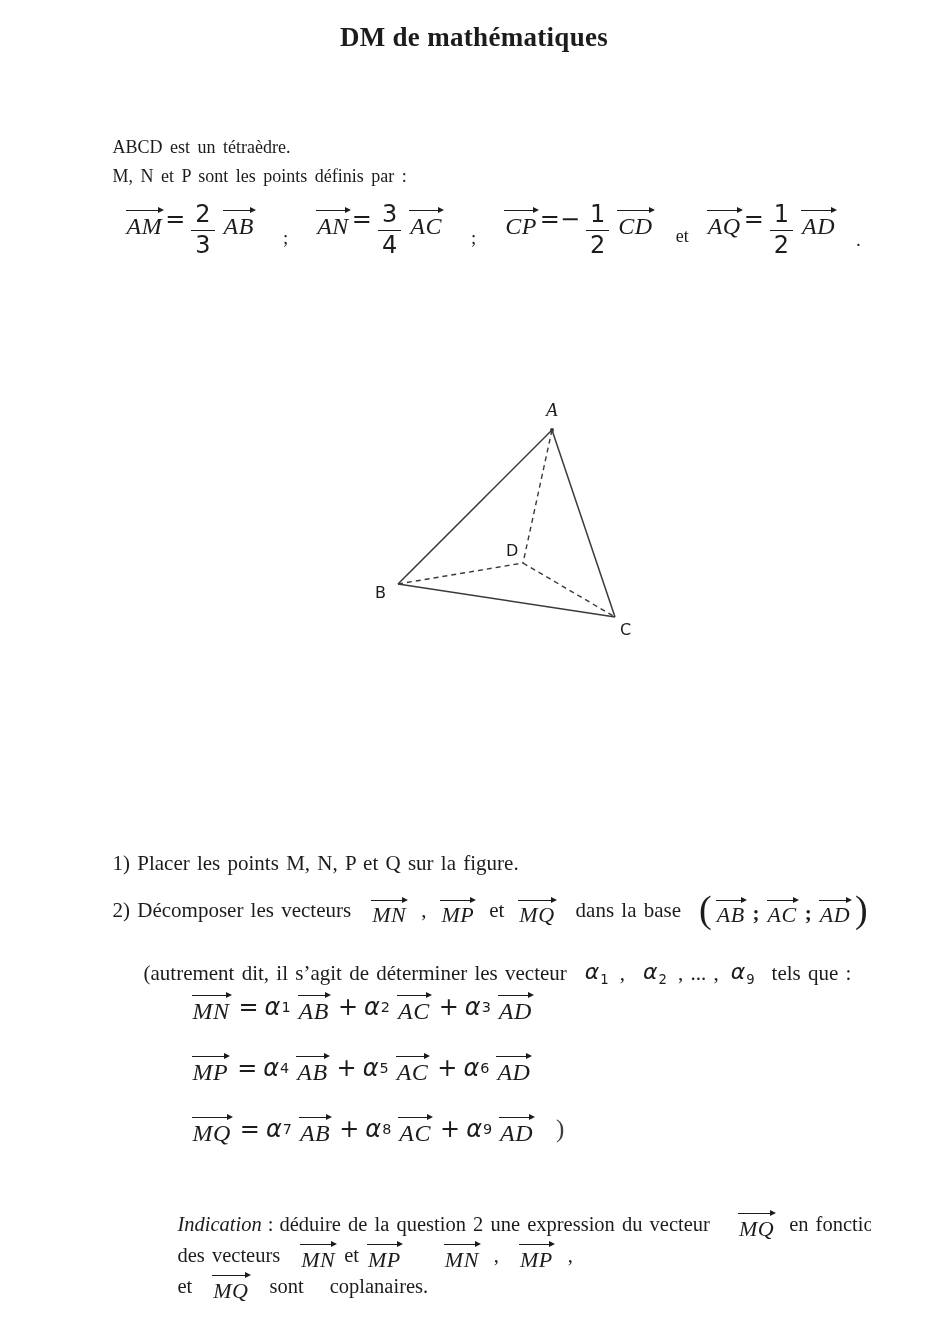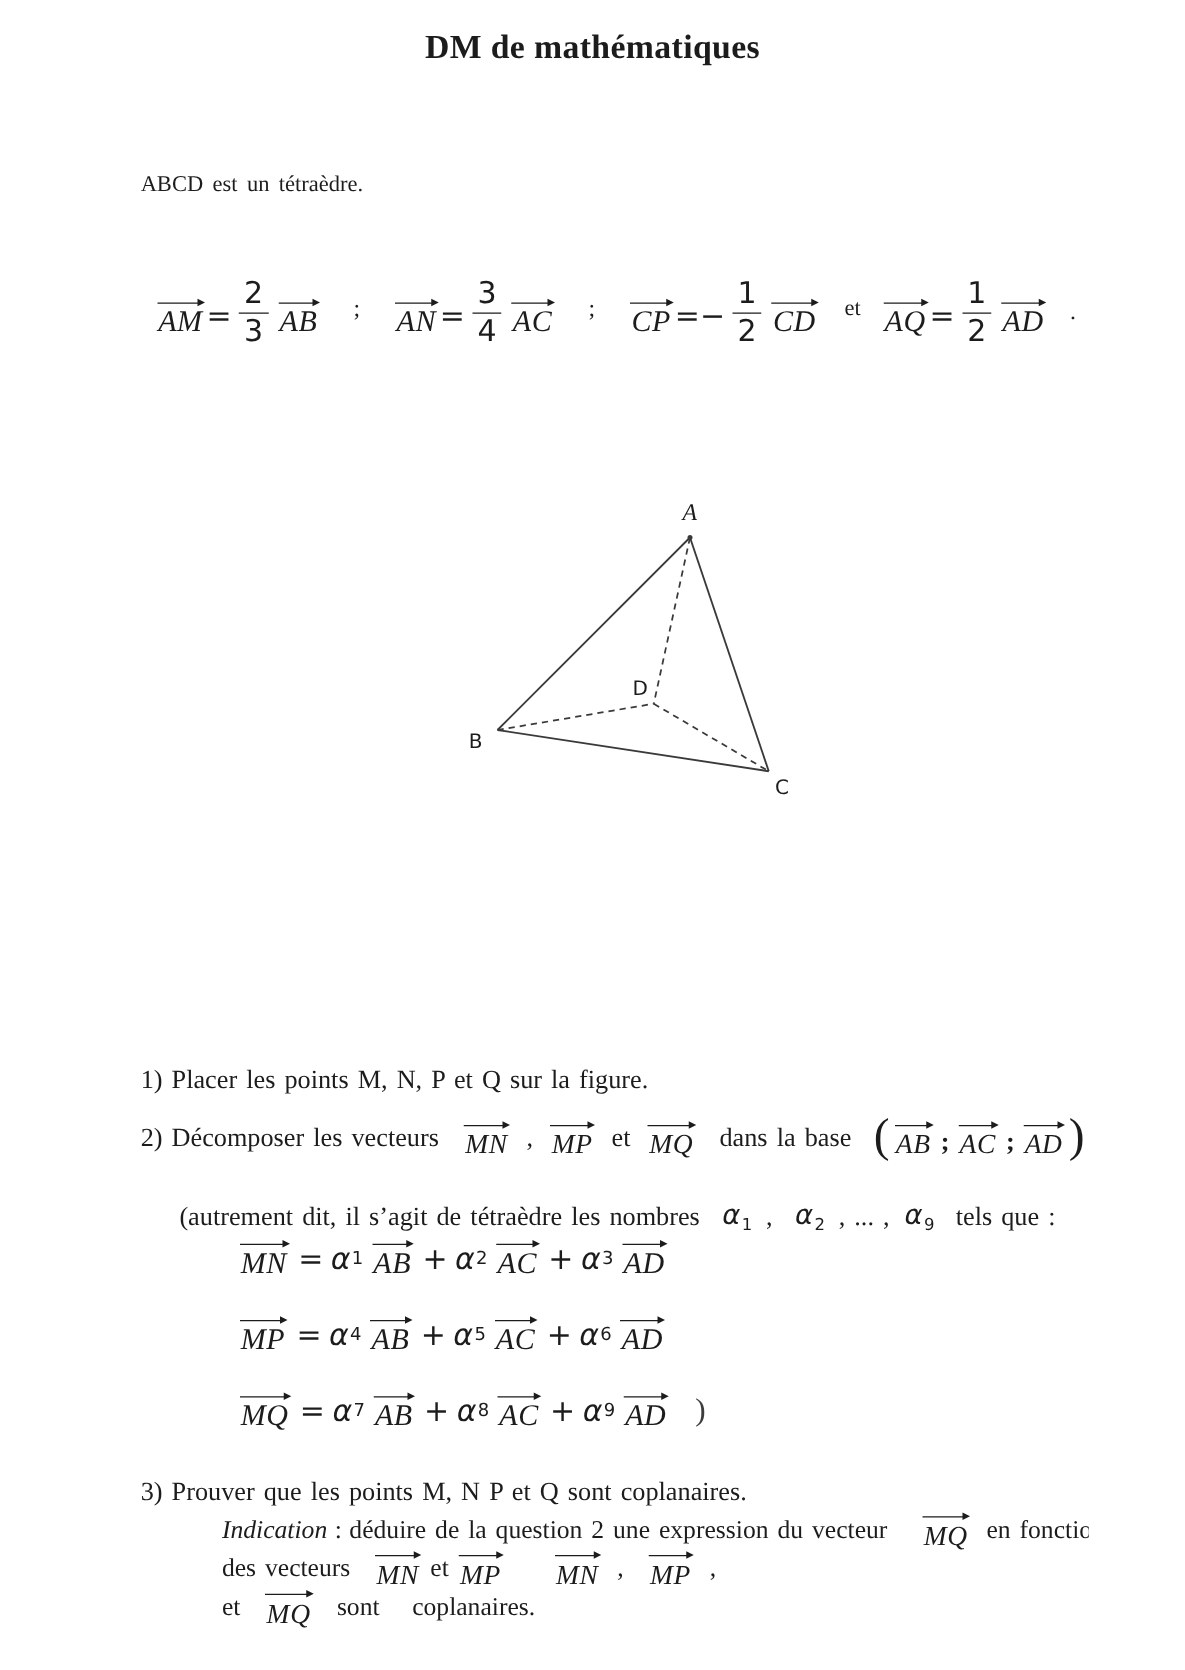--- a/index.html
+++ b/index.html
@@ -25,21 +25,21 @@
   .frac { display:inline-block; vertical-align:middle; text-align:center;
           font-family:"DejaVu Sans",sans-serif; line-height:1.08; margin:0 6px; transform:translateY(-3px); }
   .frac .num { display:block; border-bottom:1.7px solid #1c1c1c; padding:0 4px 2px; }
   .frac .den { display:block; padding-top:2px; }
 
   .op { font-family:"DejaVu Sans",sans-serif; }
   .alpha { font-family:"DejaVu Sans",sans-serif; font-style:italic; }
   .asub { font-family:"DejaVu Sans",sans-serif; font-style:normal; font-size:0.6em; vertical-align:-0.4em; margin:0 5px 0 1px; }
 
   .defs { position:absolute; left:46px; top:205px; display:flex; align-items:center; font-size:24px; }
-  .deq  { display:flex; align-items:center;margin-top:20px; }
+  .deq  { display:flex; align-items:flex-start; }
   .defs .sep  { font-size:19px; margin:10px 26px 0 26px; }
   .defs .sep-et { font-size:18px; margin:6px 16px 0 20px; }
   .defs .end { font-size:19px; margin:14px 0 0 18px; }
 
   .fig { position:absolute; left:280px; top:388px; }
 
   .qline { position:absolute; font-size:21px; word-spacing:2px; }
   .flexline { display:flex; align-items:center; white-space:nowrap;text-align:right; }
   .q2 .vec, .note-line .alpha-wrap, .ind .vec { font-size:22px; }
   .gap6  { display:inline-block; width:6px; }
@@ -61,20 +61,21 @@
 </style>
 </head>
 <body>
 
 <div class="page">
 
   <div class="title">DM de mathématiques</div>
 
   <div class="intro">
     <div>ABCD est un tétraèdre.</div>
+    <div>M, N et P sont les points définis par :</div>
   </div>
 
   <div class="defs">
     <span class="deq">
       <span class="vec"><span class="arr"></span><span class="vname">AM</span></span>
       <span class="op">=</span>
       <span class="frac">
           <span class="num">2</span>
           <span class="den">3</span>
         </span>
@@ -150,21 +151,21 @@
       <span class="vec"><span class="arr"></span><span class="vname">AB</span></span>
       <span class="bsemi">;</span>
       <span class="vec"><span class="arr"></span><span class="vname">AC</span></span>
       <span class="bsemi">;</span>
       <span class="vec"><span class="arr"></span><span class="vname">AD</span></span>
       <span class="bigparen">)</span>
     </span>
   </div>
 
   <div class="qline flexline note-line" style="left:66px; top:959px;">
-    <span>(autrement dit, il s’agit de tétraèdre les nombres</span>
+    <span>(autrement dit, il s’agit de déterminer les vecteur</span>
     <span class="gap18"></span>
     <span class="alpha-wrap"><span class="alpha">α</span><sub class="asub">1</sub></span>
     <span class="gap6"></span>
     <span>,</span>
     <span class="gap18"></span>
     <span class="alpha-wrap"><span class="alpha">α</span><sub class="asub">2</sub></span>
     <span class="gap6"></span>
     <span>, ... ,</span>
     <span class="gap12"></span>
     <span class="alpha-wrap"><span class="alpha">α</span><sub class="asub">9</sub></span>
@@ -214,21 +215,20 @@
     <span class="alpha">α</span>
       <sub class="asub">8</sub>
     <span class="vec"><span class="arr"></span><span class="vname">AC</span></span>
     <span class="op">+</span>
     <span class="alpha">α</span>
       <sub class="asub">9</sub>
     <span class="vec"><span class="arr"></span><span class="vname">AD</span></span>
     <span class="tail">)</span>
   </div>
 
-  <div class="qline" style="left:35px; top:1181px;">3) Prouver que les points M, N P et Q sont coplanaires.</div>
 
   <div class="ind" style="top:1208px;">
     <span class="ital">Indication</span>
     <span class="gap6"></span>
     <span>:</span>
     <span class="gap6"></span>
     <span>déduire de la question 2 une expression du vecteur</span>
     <span class="gap26"></span>
     <span class="vec"><span class="arr"></span><span class="vname">MQ</span></span>
     <span class="gap12"></span>

